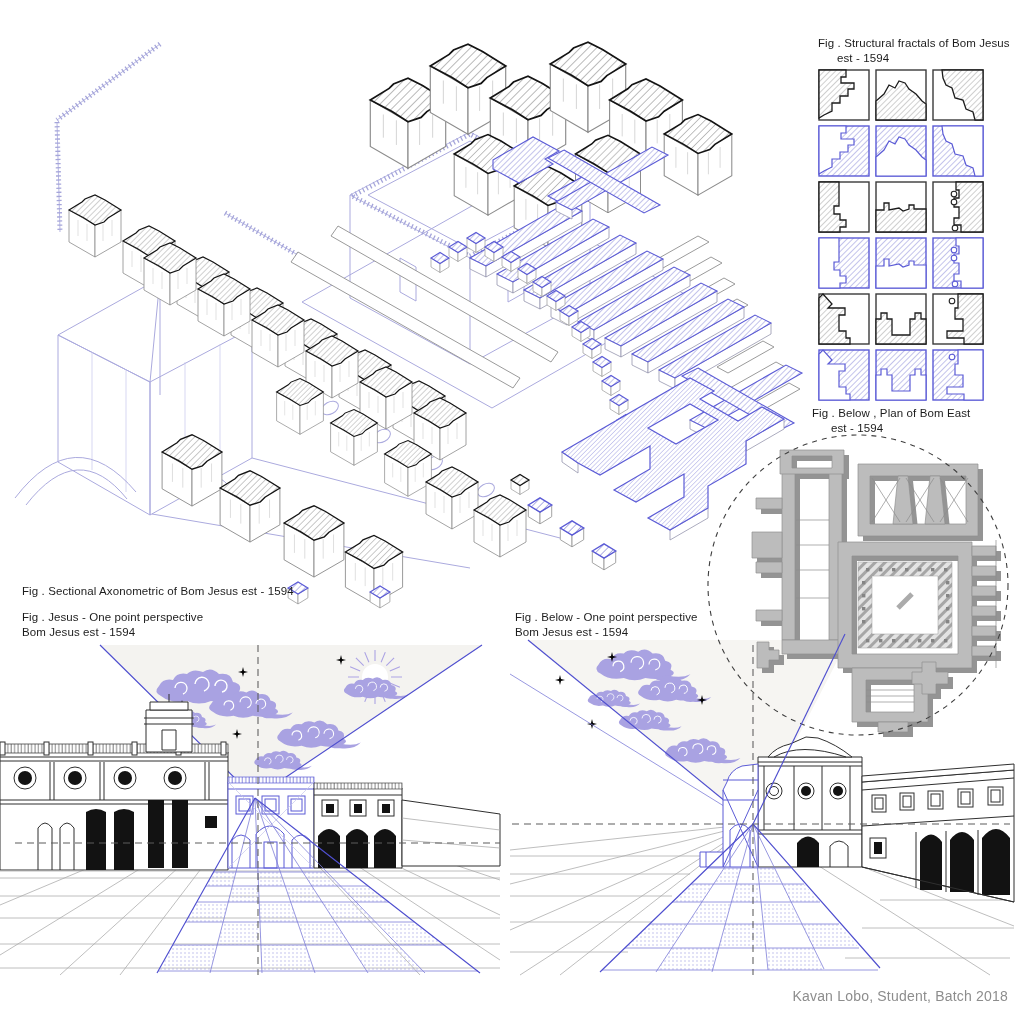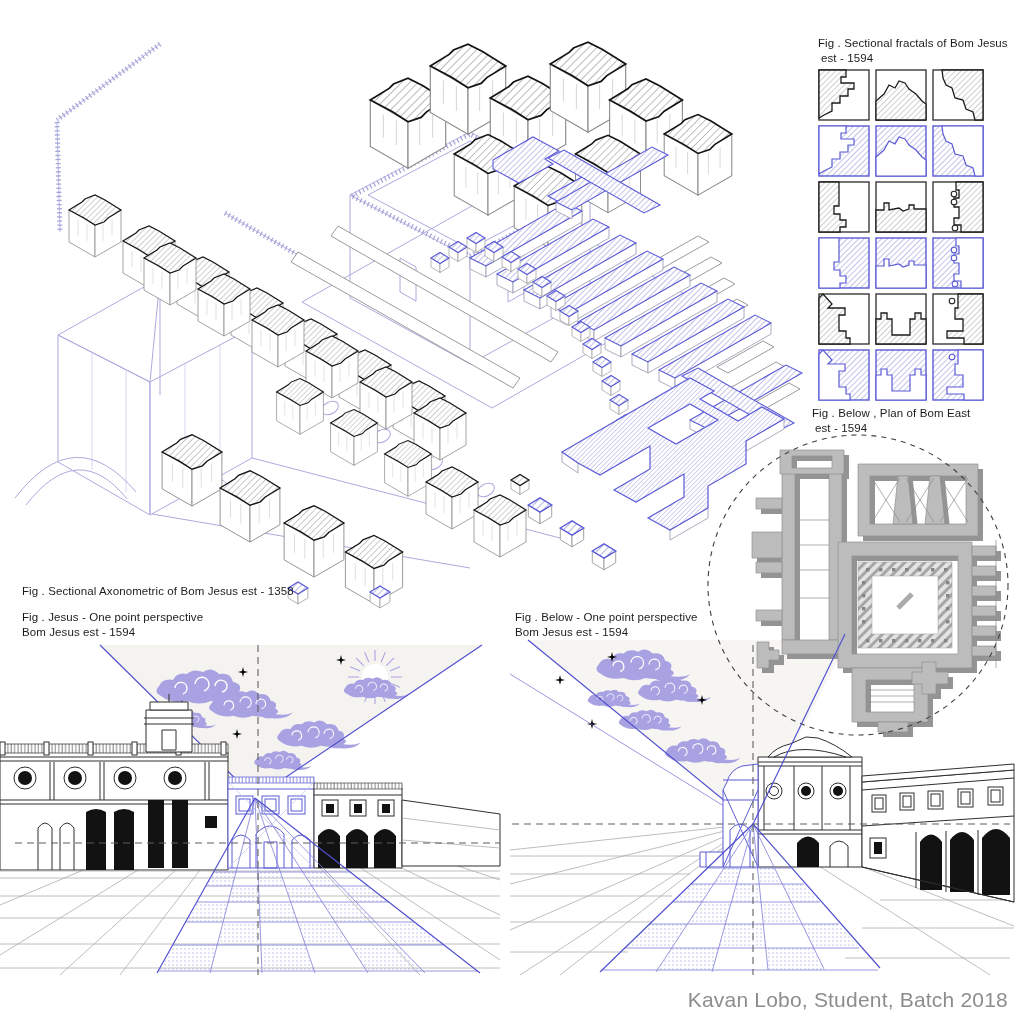--- a/index.html
+++ b/index.html
@@ -1,21 +1,21 @@
 <!DOCTYPE html>
 <html><head>
 <meta charset="utf-8">
 <style>
   html,body{margin:0;padding:0;background:#fff}
   .board{position:relative;width:1024px;height:1024px;background:#fff;overflow:hidden;
          font-family:"Liberation Sans",sans-serif}
   .board svg{position:absolute;overflow:visible}
   .cap{position:absolute;font-size:11.5px;line-height:14.5px;color:#1c1c1c;letter-spacing:.1px;white-space:nowrap}
-  .cap .ind{margin-left:3px}
-  .credit{position:absolute;top:988px;right:16px;font-size:21px;color:#8d8d8d;letter-spacing:.2px}
+  .cap .ind{margin-left:19px}
+  .credit{position:absolute;top:988px;right:16px;font-size:14px;color:#8d8d8d;letter-spacing:.2px}
 
   
   .ink{stroke:#2f2f2f;stroke-width:1;fill:none}
   .inkT{stroke:#2f2f2f;stroke-width:1;fill:#fff}
   .blk{fill:#121212;stroke:none}
   .blu{stroke:#5b5bd6;stroke-width:1;fill:none}
   .bluF{stroke:#5b5bd6;stroke-width:1;fill:#fff}
   .gl{stroke:#a8a8a8;stroke-width:.75;fill:none}
   .bg{stroke:#7d7dd8;stroke-width:.8;fill:none}
   .bge{stroke:#4f4fcf;stroke-width:1.15;fill:none}
@@ -603,31 +603,31 @@
         <use href="#fp8" fill="#fff" class="fsU"></use>
       </g>
     <g transform="translate(933,350)">
         <rect class="cU" width="50" height="50"></rect>
         <use href="#fp9" fill="#fff" class="fsU"></use>
       <circle class="fcU" cx="19" cy="7" r="2.8"></circle>
       </g>
   </svg>
 
   <div class="cap" style="left:818px;top:36px">
-    <span>Fig . Sectional fractals of Bom Jesus</span><br>
+    <span>Fig . Structural fractals of Bom Jesus</span><br>
     <span class="ind">est - 1594</span>
   </div>
 
   <div class="cap" style="left:812px;top:406px">
     <span>Fig . Below , Plan of Bom East</span><br>
     <span class="ind">est - 1594</span>
   </div>
 
   <div class="cap" style="left:22px;top:584px">
-    <span>Fig . Sectional Axonometric of Bom Jesus est - 1358</span>
+    <span>Fig . Sectional Axonometric of Bom Jesus est - 1594</span>
   </div>
 
   <div class="cap" style="left:22px;top:610px">
     <span>Fig . Jesus - One point perspective</span><br>
     <span>Bom Jesus est - 1594</span>
   </div>
 
   <div class="cap" style="left:515px;top:610px">
     <span>Fig . Below - One point perspective</span><br>
     <span>Bom Jesus est - 1594</span>

